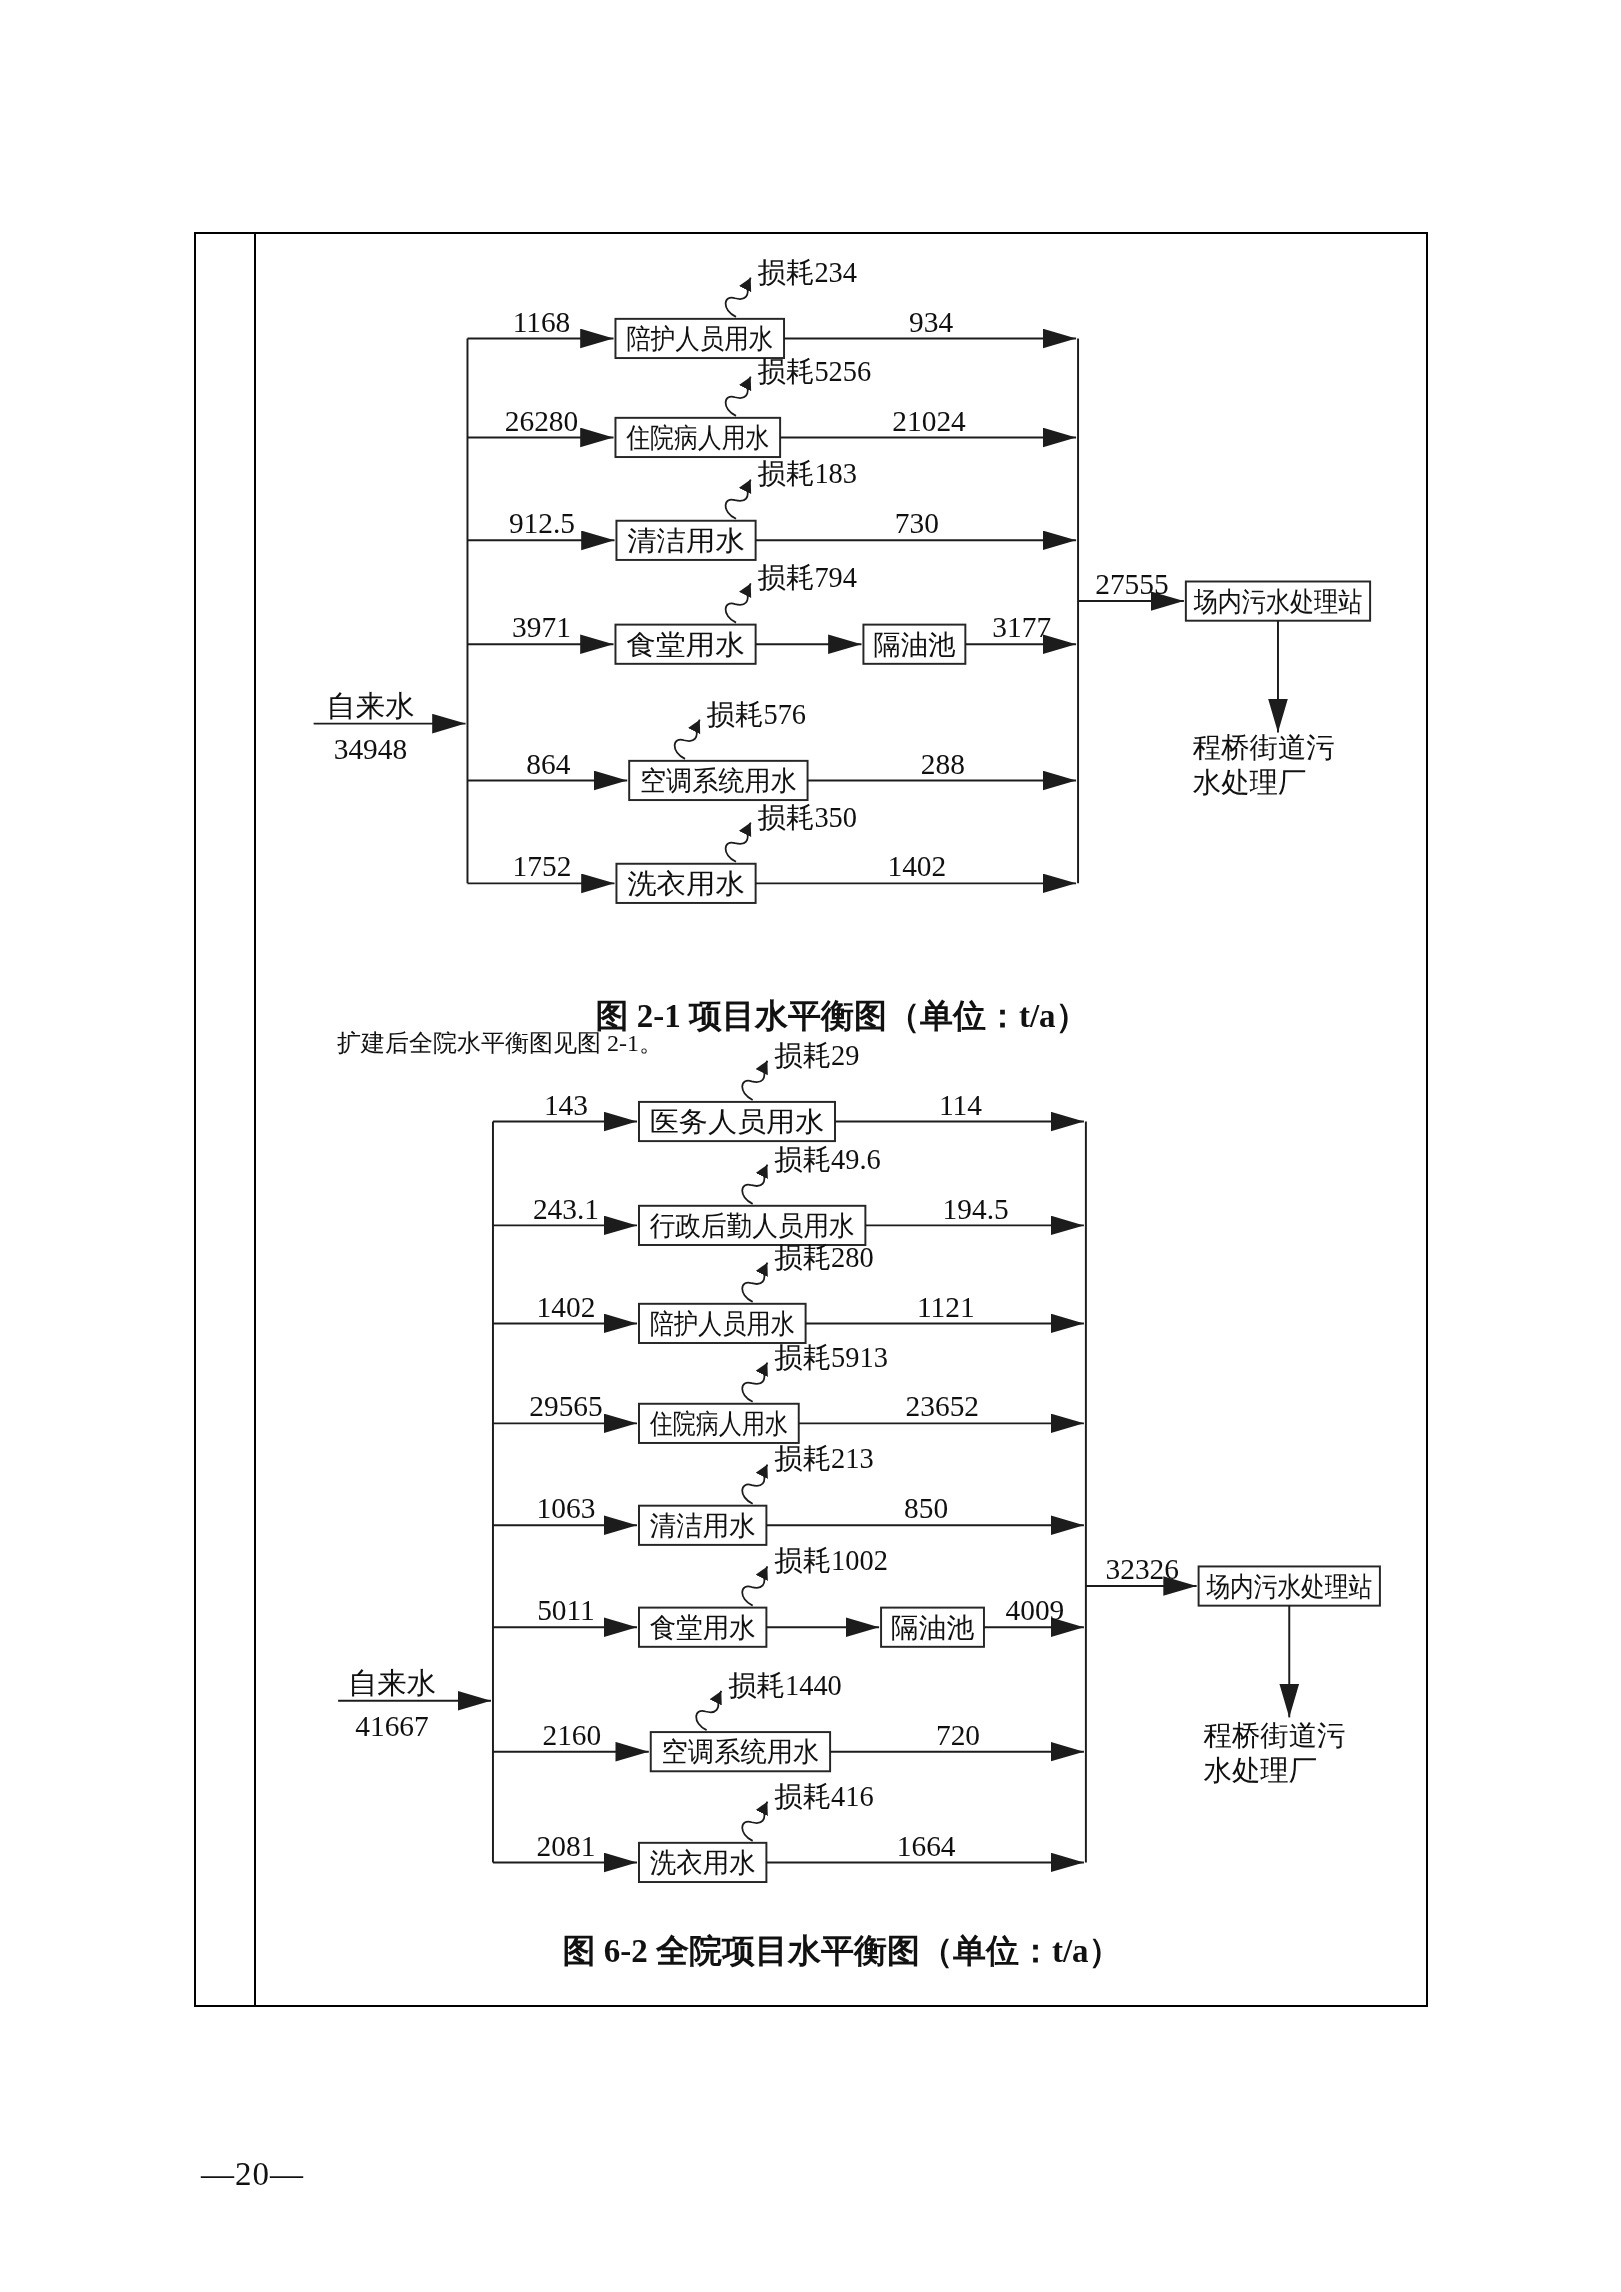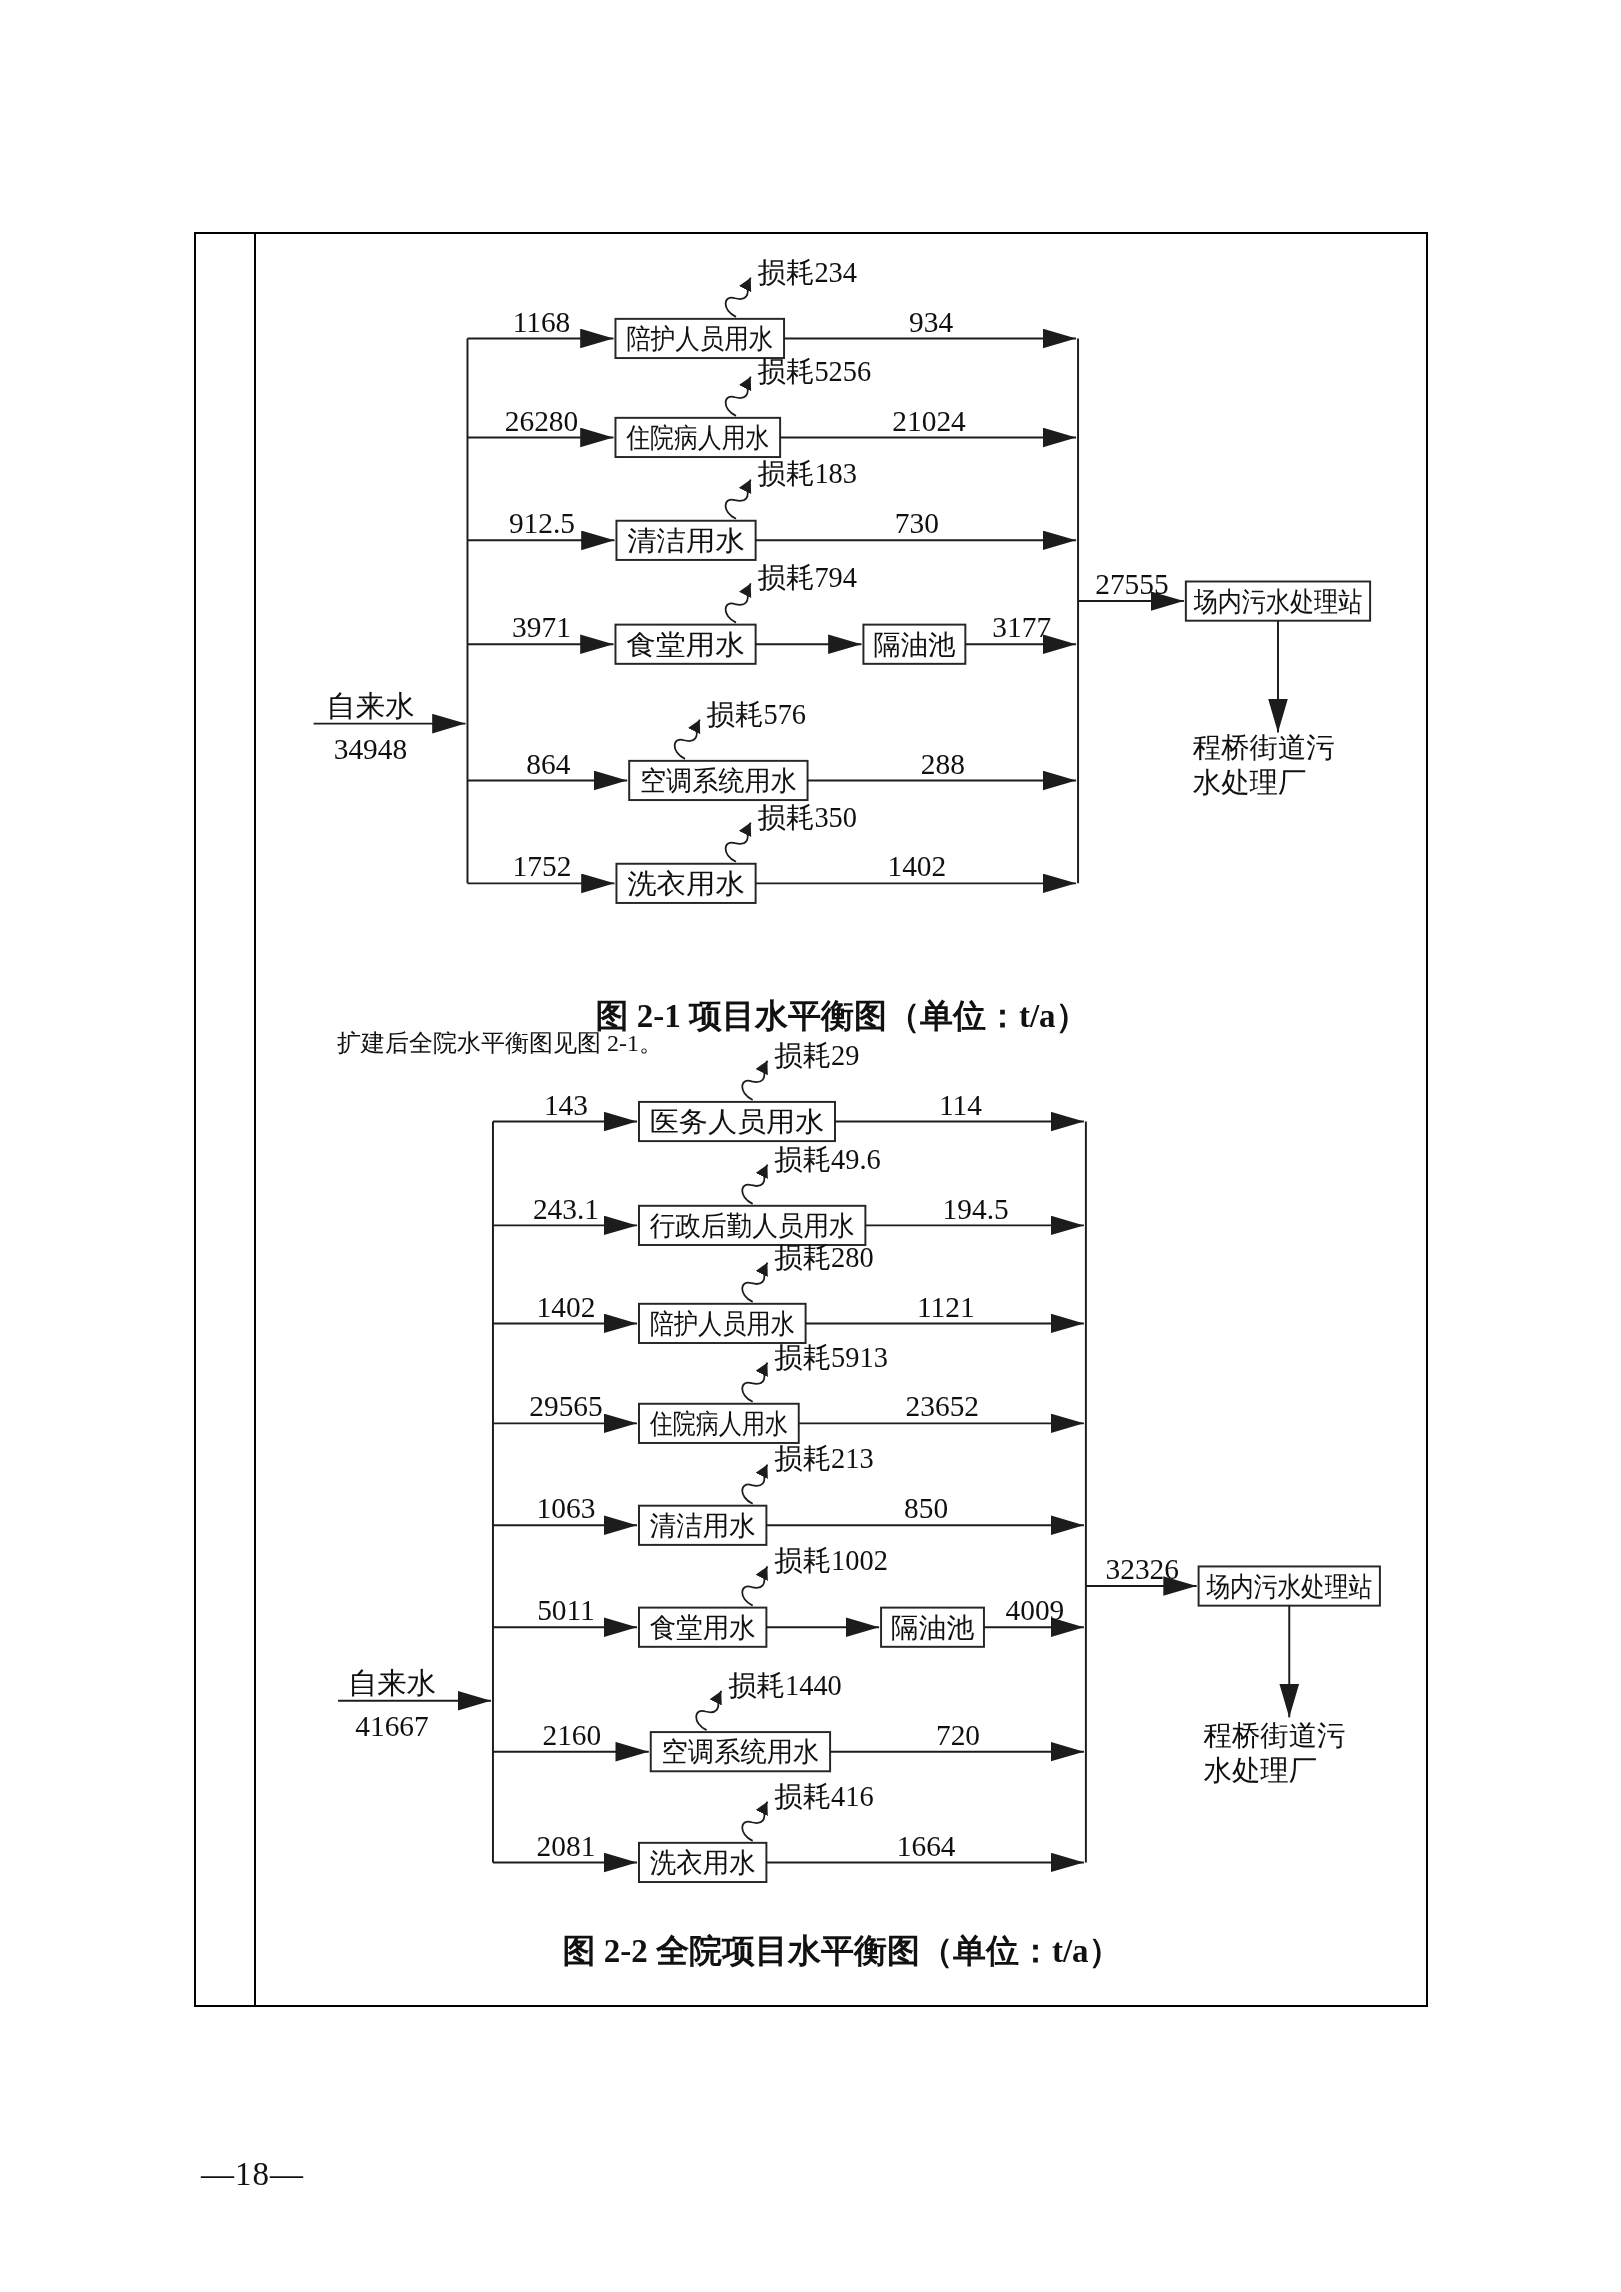--- a/index.html
+++ b/index.html
@@ -205,15 +205,15 @@
       <text x="1165.5" y="1611" text-anchor="middle" font-size="30">32326</text>
       <rect x="1223" y="1598" width="185" height="40" class="bx"></rect>
       <text x="1315.5" y="1628" text-anchor="middle" font-size="28" textLength="169" lengthAdjust="spacingAndGlyphs">场内污水处理站</text>
       <line x1="1315.5" y1="1638" x2="1315.5" y2="1752" class="fl" marker-end="url(#ah)"></line>
       <text x="1228" y="1780" text-anchor="start" font-size="29"><tspan x="1228" y="1780">程桥街道污</tspan><tspan x="1228" y="1816">水处理厂</tspan></text>
     </g>
   </svg>
 
 <div class="caption cap1">图 2-1 项目水平衡图（单位：t/a）</div>
 <div class="note">扩建后全院水平衡图见图 2-1。</div>
-<div class="caption cap2">图 2-2 全院项目水平衡图（单位：t/a）</div>
-<div class="pagenum">—18—</div>
+<div class="caption cap2">图 6-2 全院项目水平衡图（单位：t/a）</div>
+<div class="pagenum">—20—</div>
 
 
 </body></html>

